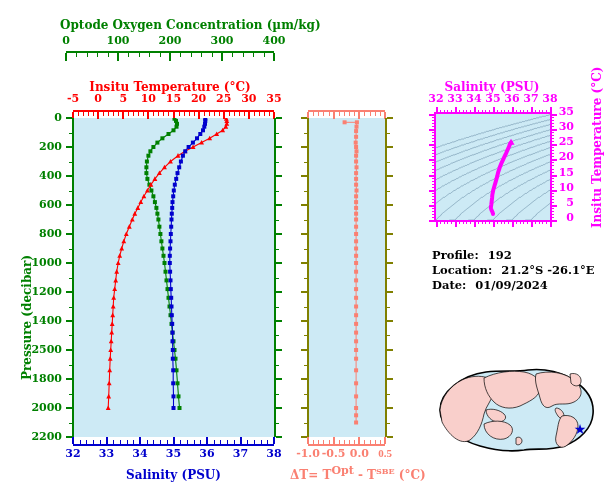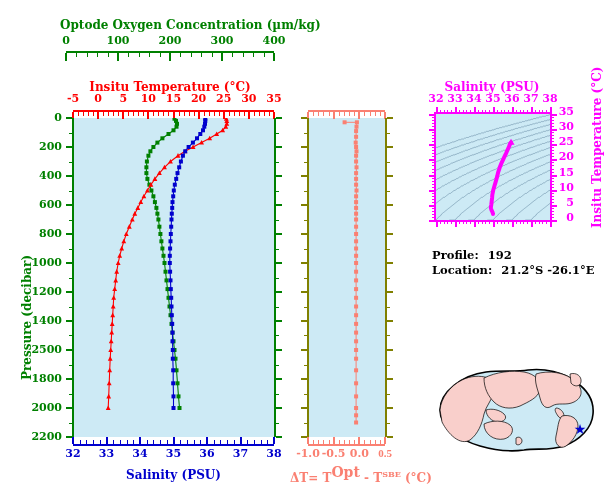--- a/index.html
+++ b/index.html
@@ -455,21 +455,21 @@
     <div class="abs" style="top: 305px; left: 2px; height: 1px; width: 3px; background: rgb(128, 128, 0);"></div>
     <div class="abs" style="top: 318px; left: 2px; height: 2px; width: 6px; background: rgb(128, 128, 0);"></div>
   </div>
 <div class="abs" id="dLabels" style="left:288px;top:447px;width:118px;height:14px;color:#fa8072;">
     <div class="abs t-tick nw" style="left: 20px; top: 0px; color: rgb(250, 128, 114); transform: translateX(-50%);">-1.0</div>
     <div class="abs t-tick nw" style="left: 45.6667px; top: 0px; color: rgb(250, 128, 114); transform: translateX(-50%);">-0.5</div>
     <div class="abs t-tick nw" style="left: 71.3333px; top: 0px; color: rgb(250, 128, 114); transform: translateX(-50%);">0.0</div>
     <div class="abs t-tick nw" style="left: 97px; top: 0px; color: rgb(250, 128, 114); transform: translateX(-50%); font-family: Liberation Serif, serif;">0.5</div>
   </div>
 <div class="abs nw" style="left:290px;top:464px;width:115px;text-align:center;color:#fa8072;font-weight:bold;font-size:12px;">
-  <span>ΔT= T</span><sup style="font-size:14px;">Opt</sup><span> - T</span><sup style="font-size:8px;">SBE</sup><span> (°C)</span>
+  <span>ΔT= T</span><sup style="font-size:11px;">Opt</sup><span> - T</span><sup style="font-size:8px;">SBE</sup><span> (°C)</span>
 </div>
 <svg class="abs" id="dCurve" width="77" height="319" style="left:308px;top:118px;">
     <path d="M36.6,4.3 L48.9,4.3 L48.5,8.7 L48.1,13.1 L48.1,18.8 L47.7,24.6 L48.1,29.0 L48.5,33.3 L48.1,37.7 L48.1,43.5 L48.5,49.3 L48.1,55.1 L48.1,60.9 L48.1,66.7 L48.5,72.5 L48.1,78.3 L48.1,84.1 L48.1,89.9 L48.1,95.7 L48.1,101.5 L48.1,108.7 L48.1,116.0 L48.1,123.3 L48.1,130.5 L48.1,137.8 L48.1,145.0 L48.1,153.7 L48.1,162.4 L48.1,171.1 L48.1,179.8 L48.1,188.5 L48.1,197.2 L48.1,205.9 L48.1,214.6 L48.1,223.3 L48.1,232.0 L48.1,240.7 L48.1,252.3 L48.1,265.3 L48.1,278.4 L48.1,290.0 L48.1,297.3 L48.1,304.5 " fill="none" stroke="#fa8072" stroke-width="1"></path>
     <rect x="34.6" y="2.3" width="4" height="4" fill="#fa8072"></rect>
     <rect x="46.9" y="2.3" width="4" height="4" fill="#fa8072"></rect>
     <rect x="46.5" y="6.7" width="4" height="4" fill="#fa8072"></rect>
     <rect x="46.1" y="11.1" width="4" height="4" fill="#fa8072"></rect>
     <rect x="46.1" y="16.8" width="4" height="4" fill="#fa8072"></rect>
     <rect x="45.7" y="22.6" width="4" height="4" fill="#fa8072"></rect>
     <rect x="46.1" y="27.0" width="4" height="4" fill="#fa8072"></rect>
@@ -698,20 +698,24 @@
 
 <div class="abs" style="left:432px;top:248px;color:#000000;font-size:11.5px;font-weight:bold;line-height:15px;">
   <div class="nw">
     <span>Profile:</span>
     <span style="margin-left:5px;">192</span>
   </div>
   <div class="nw">
     <span>Location:</span>
     <span style="margin-left:5px;">21.2°S -26.1°E</span>
   </div>
+  <div class="nw">
+    <span>Date:</span>
+    <span style="margin-left:5px;">01/09/2024</span>
+  </div>
 </div>
 
 <svg class="abs" id="worldMap" width="176" height="105" style="left:424px;top:358px;">
     <path d="M16,52 C16,34 38,17 62,14 C78,12 92,14 104,12 C120,10 140,14 152,24 C166,34 170,46 169,56 C168,70 156,82 140,88 C126,93 112,90 100,92 C86,94 70,92 56,88 C36,82 16,70 16,52 Z" fill="#cdeaf5" stroke="#000000" stroke-width="1.6"></path>
     <path d="M16,52 C17,40 26,28 38,22 C46,18 56,17 64,20 C70,22 72,28 70,34 C68,42 62,48 60,56 C58,66 54,76 46,82 C36,88 24,76 18,64 Z" fill="#f9cfcb" stroke="#000000" stroke-width="0.7"></path>
     <path d="M60,20 C72,14 88,12 100,14 C112,16 118,24 116,32 C114,40 104,44 96,48 C86,52 76,50 70,44 C64,38 60,30 60,20 Z" fill="#f9cfcb" stroke="#000000" stroke-width="0.7"></path>
     <path d="M62,52 C68,50 76,52 80,56 C84,60 80,64 74,64 C68,64 62,58 62,52 Z" fill="#f9cfcb" stroke="#000000" stroke-width="0.7"></path>
     <path d="M60,66 C68,62 80,62 86,67 C91,71 88,79 80,81 C70,83 60,76 60,66 Z" fill="#f9cfcb" stroke="#000000" stroke-width="0.7"></path>
     <path d="M92,80 C95,78 98,80 98,83 C98,86 94,88 92,86 Z" fill="#f9cfcb" stroke="#000000" stroke-width="0.7"></path>
     <path d="M112,16 C124,12 142,14 152,24 C160,32 158,40 150,44 C142,48 134,44 128,48 C122,52 118,48 116,40 C114,32 110,24 112,16 Z" fill="#f9cfcb" stroke="#000000" stroke-width="0.7"></path>

